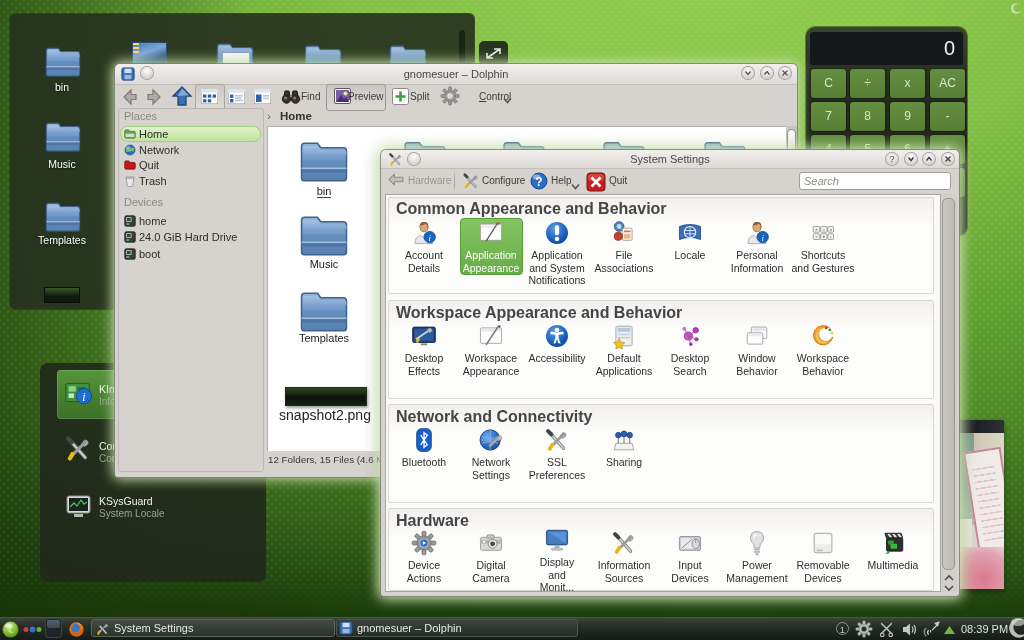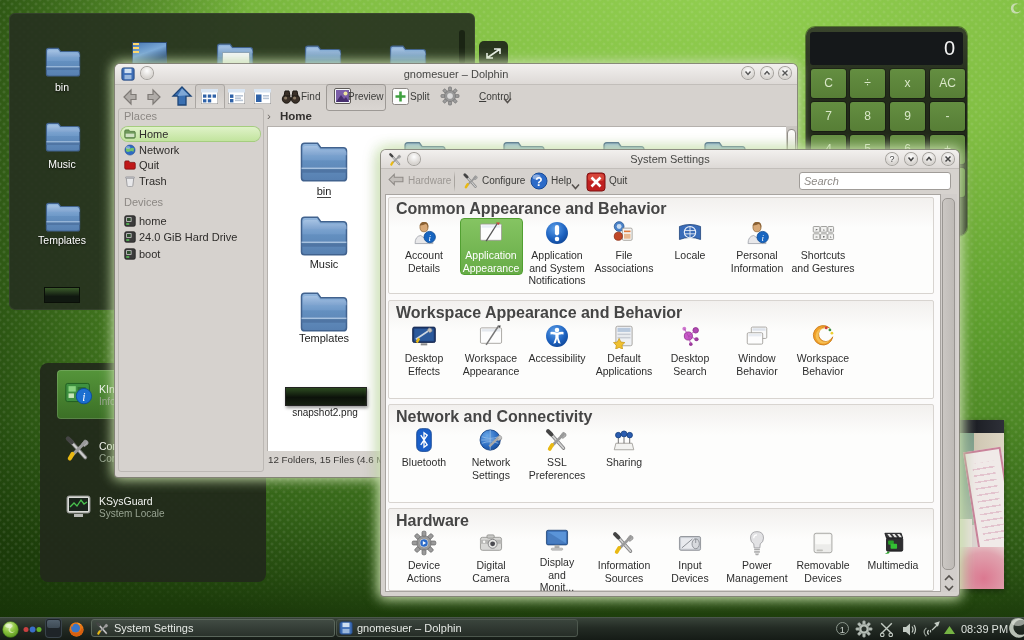--- a/index.html
+++ b/index.html
@@ -353,21 +353,21 @@
  <div class="abs" style="left:177px;top:121px;width:64px;text-align:center;font-size:11px;color:#232323"><span style="border-bottom:1px solid #444">bin</span></div>
  <svg class="abs" style="left:183px;top:148px" width="52" height="45">
       <use href="#ofolder"></use>
     </svg>
  <div class="abs" style="left:177px;top:194px;width:64px;text-align:center;font-size:11px;color:#232323">Music</div>
  <svg class="abs" style="left:183px;top:224px" width="52" height="45">
       <use href="#ofolder"></use>
     </svg>
  <div class="abs" style="left:177px;top:268px;width:64px;text-align:center;font-size:11px;color:#232323">Templates</div>
  <div class="abs" style="left:170px;top:323px;width:80px;height:17px;background:linear-gradient(#2c4a20,#0c120a 55%,#162012);border:1px solid #222;box-shadow:1px 2px 3px rgba(0,0,0,.4)"></div>
- <div class="abs" style="left:160px;top:343px;width:100px;text-align:center;font-size:10px;color:#232323">snapshot2.png</div>
+ <div class="abs" style="left:160px;top:343px;width:100px;text-align:center;font-size:14px;color:#232323">snapshot2.png</div>
 
  <svg class="abs" style="left:287px;top:74px" width="46" height="40">
       <use href="#ofolder"></use>
     </svg>
  <svg class="abs" style="left:386px;top:74px" width="46" height="40">
       <use href="#ofolder"></use>
     </svg>
  <svg class="abs" style="left:486px;top:74px" width="46" height="40">
       <use href="#ofolder"></use>
     </svg>

